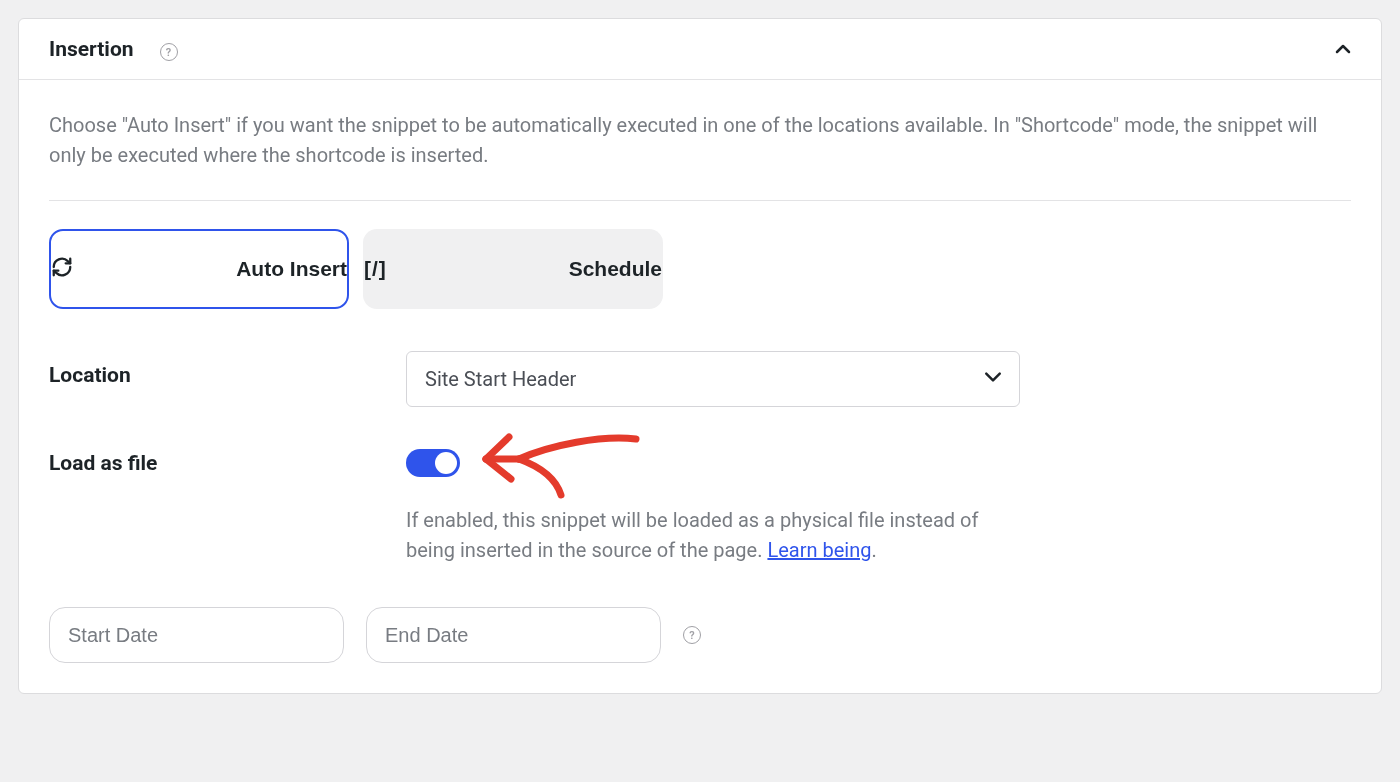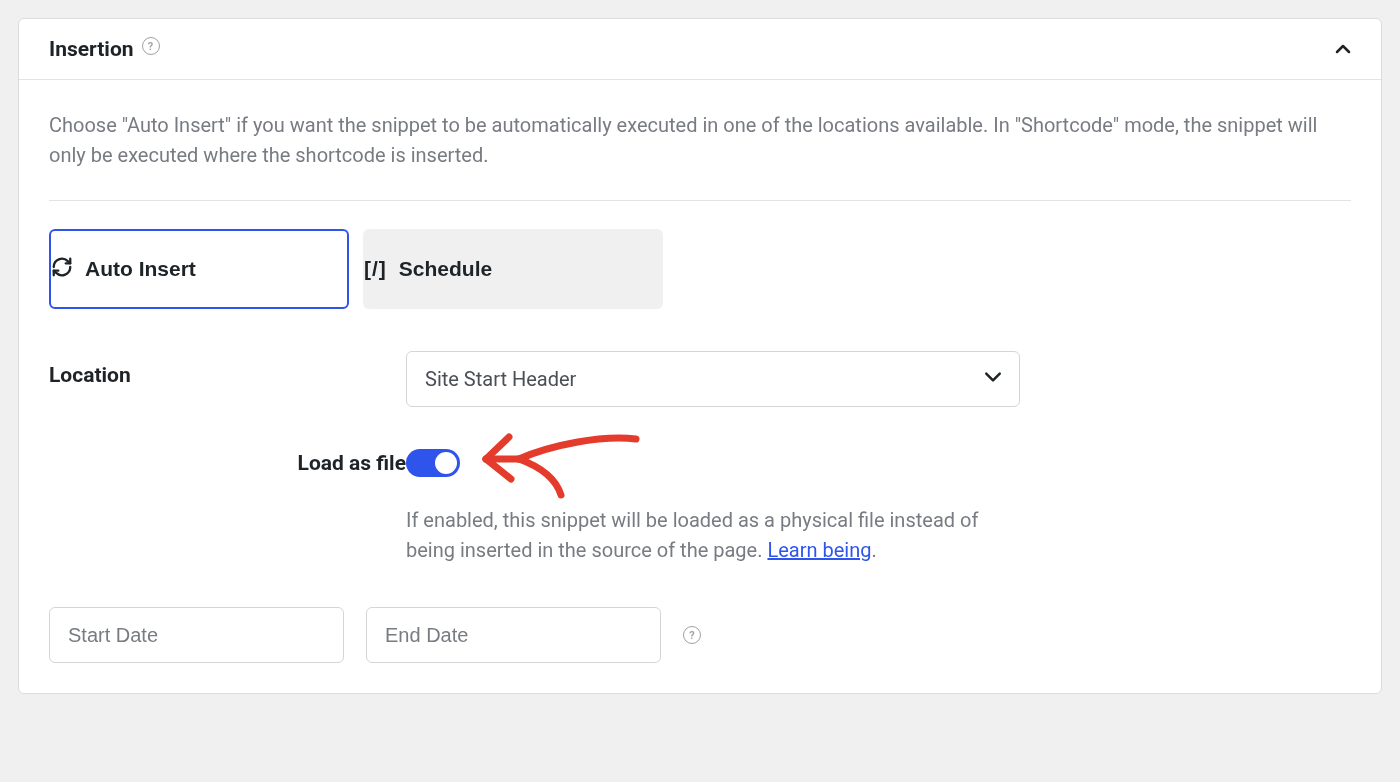--- a/index.html
+++ b/index.html
@@ -22,22 +22,22 @@
     .panel-header {
       display: flex;
       align-items: center;
       justify-content: space-between;
       padding: 18px 30px;
       border-bottom: 1px solid #e3e3e5;
       cursor: pointer;
     }
     .panel-title-wrap {
       display: flex;
-      align-items: flex-start;
-      gap: 8px;
+      align-items: flex-end;
+      gap: 26px;
     }
     .panel-title {
       font-size: 21px;
       font-weight: 700;
       color: #1d2327;
     }
     .help-icon {
       width: 18px;
       height: 18px;
       border: 1.5px solid #a0a0a5;
@@ -88,25 +88,25 @@
     .form-control {
       flex: 1;
     }
     .button-group {
       display: flex;
       gap: 14px;
     }
     .method-button {
       display: inline-flex;
       align-items: center;
-      justify-content: flex-start;
+      justify-content: space-between;
       gap: 12px;
       height: 80px;
       width: 300px;
-      border-radius: 6px;
+      border-radius: 14px;
       font-size: 21px;
       font-weight: 700;
       cursor: pointer;
       border: 1px solid transparent;
     }
     .method-button.selected {
       background: #fff;
       border: 2px solid #2f54eb;
       color: #1d2327;
     }
@@ -136,21 +136,20 @@
       right: 18px;
       top: 50%;
       transform: translateY(-50%);
       pointer-events: none;
     }
     .toggle-row .form-label {
       padding-top: 0;
     }
     .toggle-row {
       align-items: center;
-      text-align: right;
     }
     .toggle-wrap {
       display: flex;
       align-items: center;
       gap: 20px;
       position: relative;
     }
     .toggle {
       width: 54px;
       height: 28px;
@@ -182,21 +181,21 @@
     }
     .date-inputs {
       display: flex;
       gap: 22px;
       align-items: center;
     }
     .date-input {
       width: 295px;
       height: 56px;
       border: 1px solid #d5d5d9;
-      border-radius: 6px;
+      border-radius: 16px;
       padding: 0 18px;
       font-size: 20px;
       color: #787c82;
       background: #fff;
     }
     .date-input::placeholder {
       color: #787c82;
     }
     .arrow-annotation {
       position: absolute;

